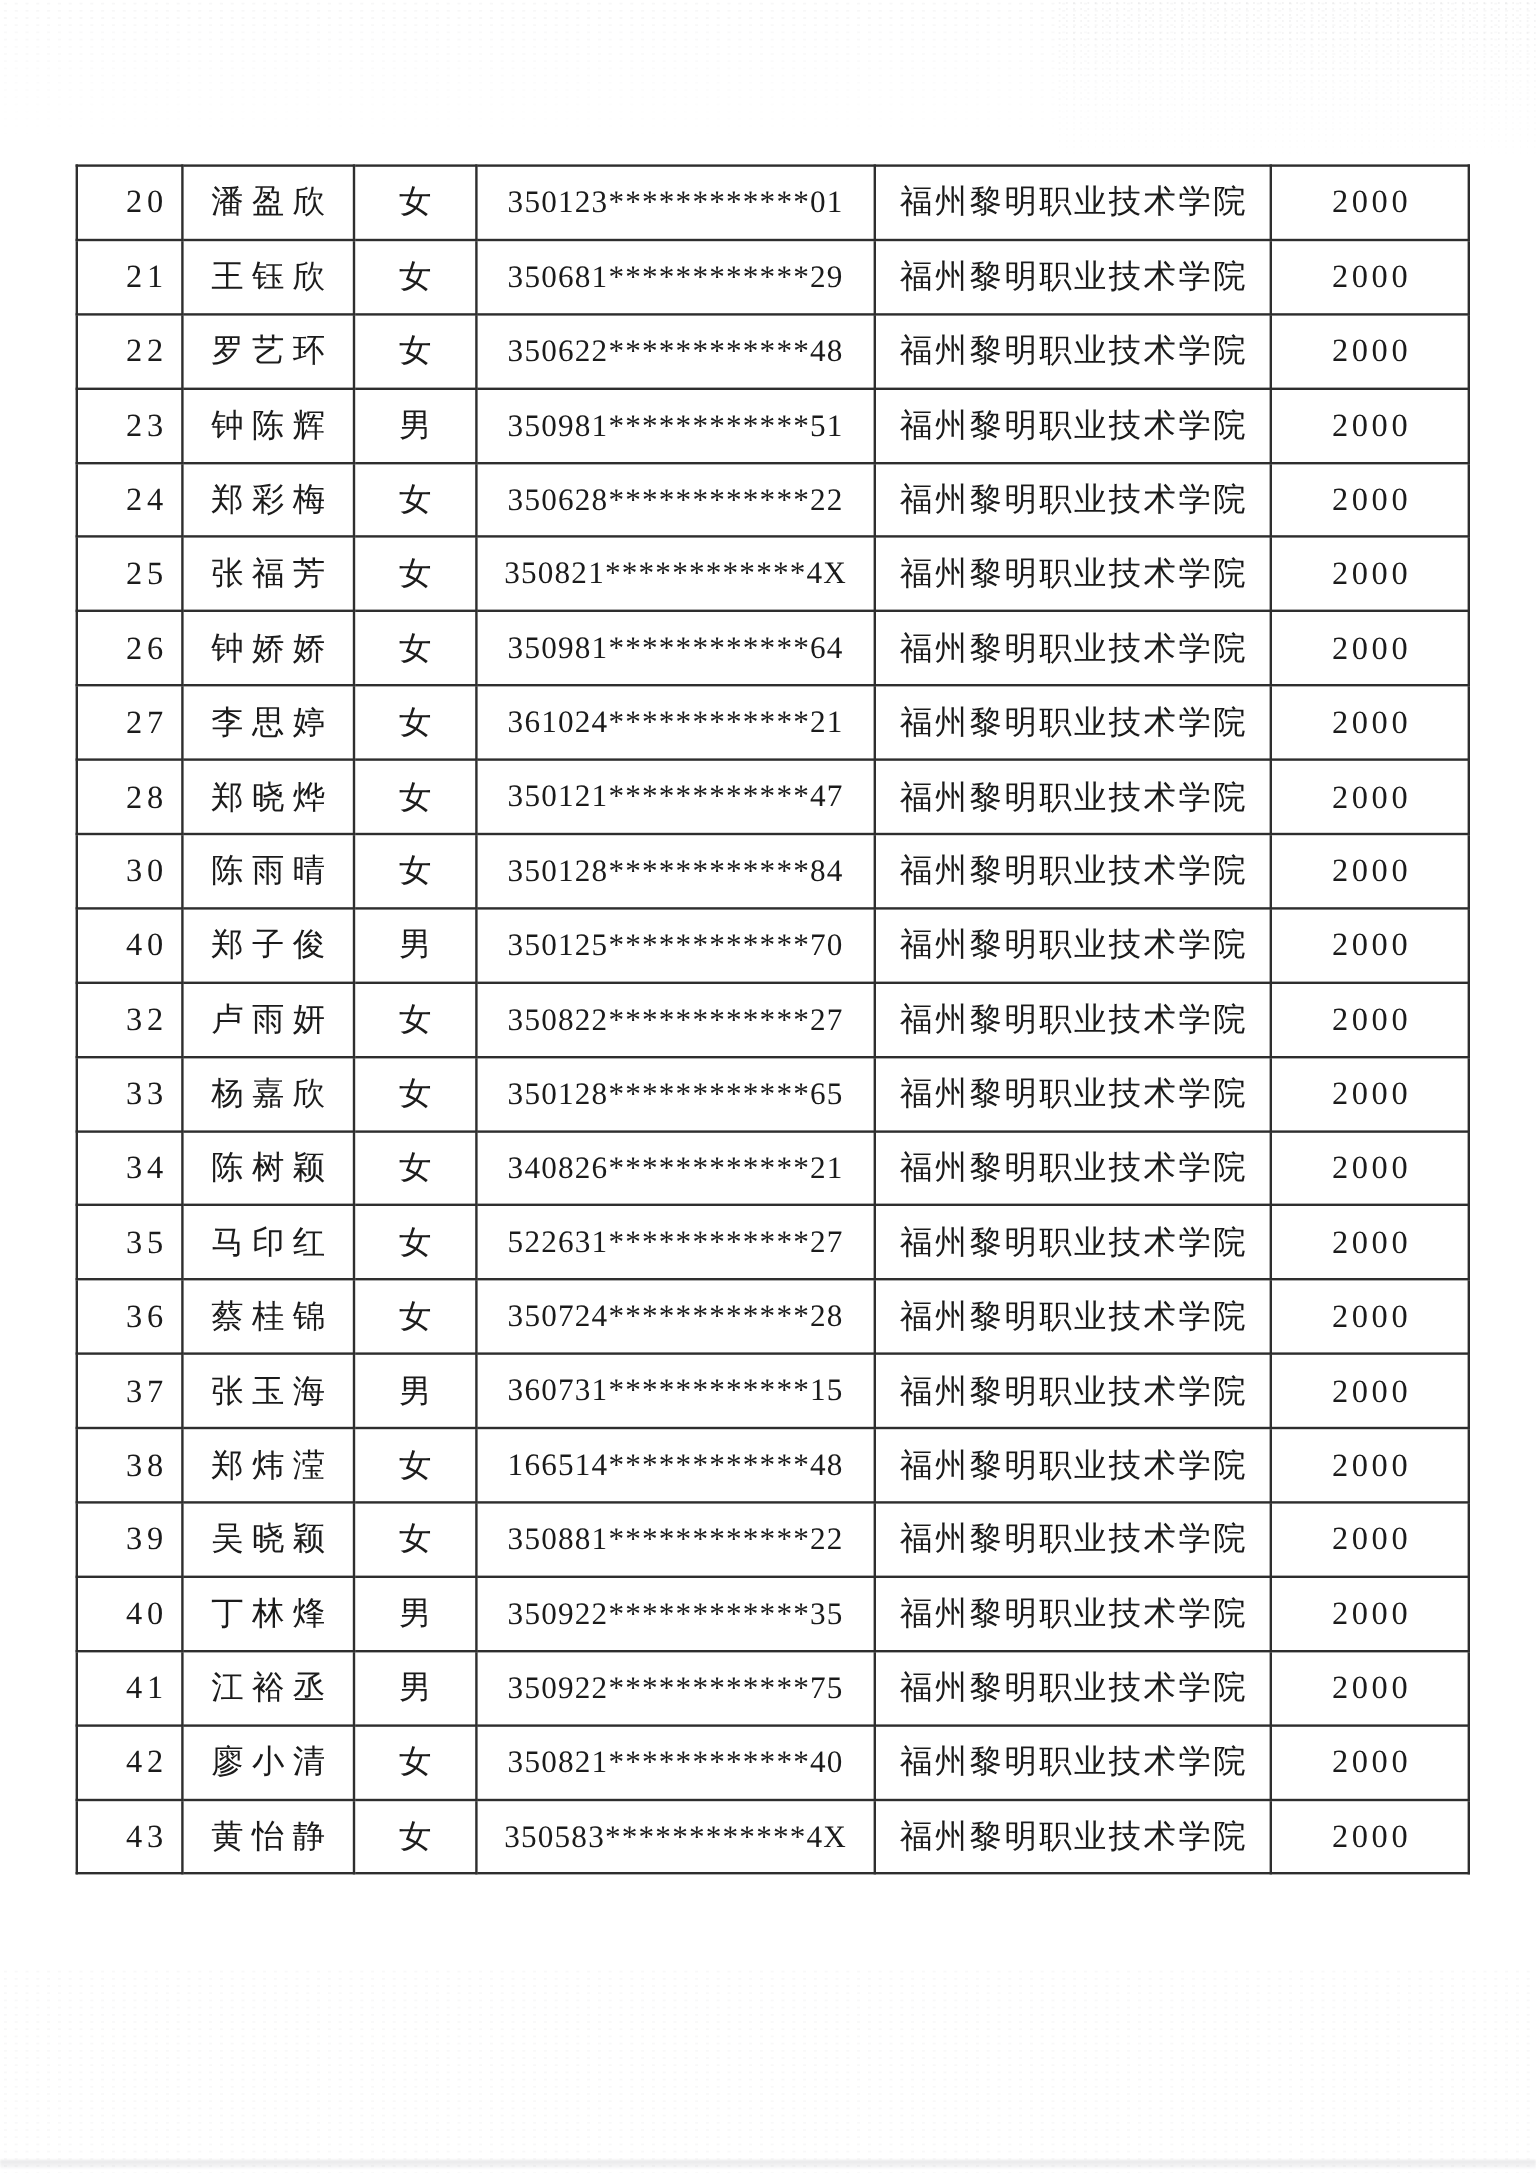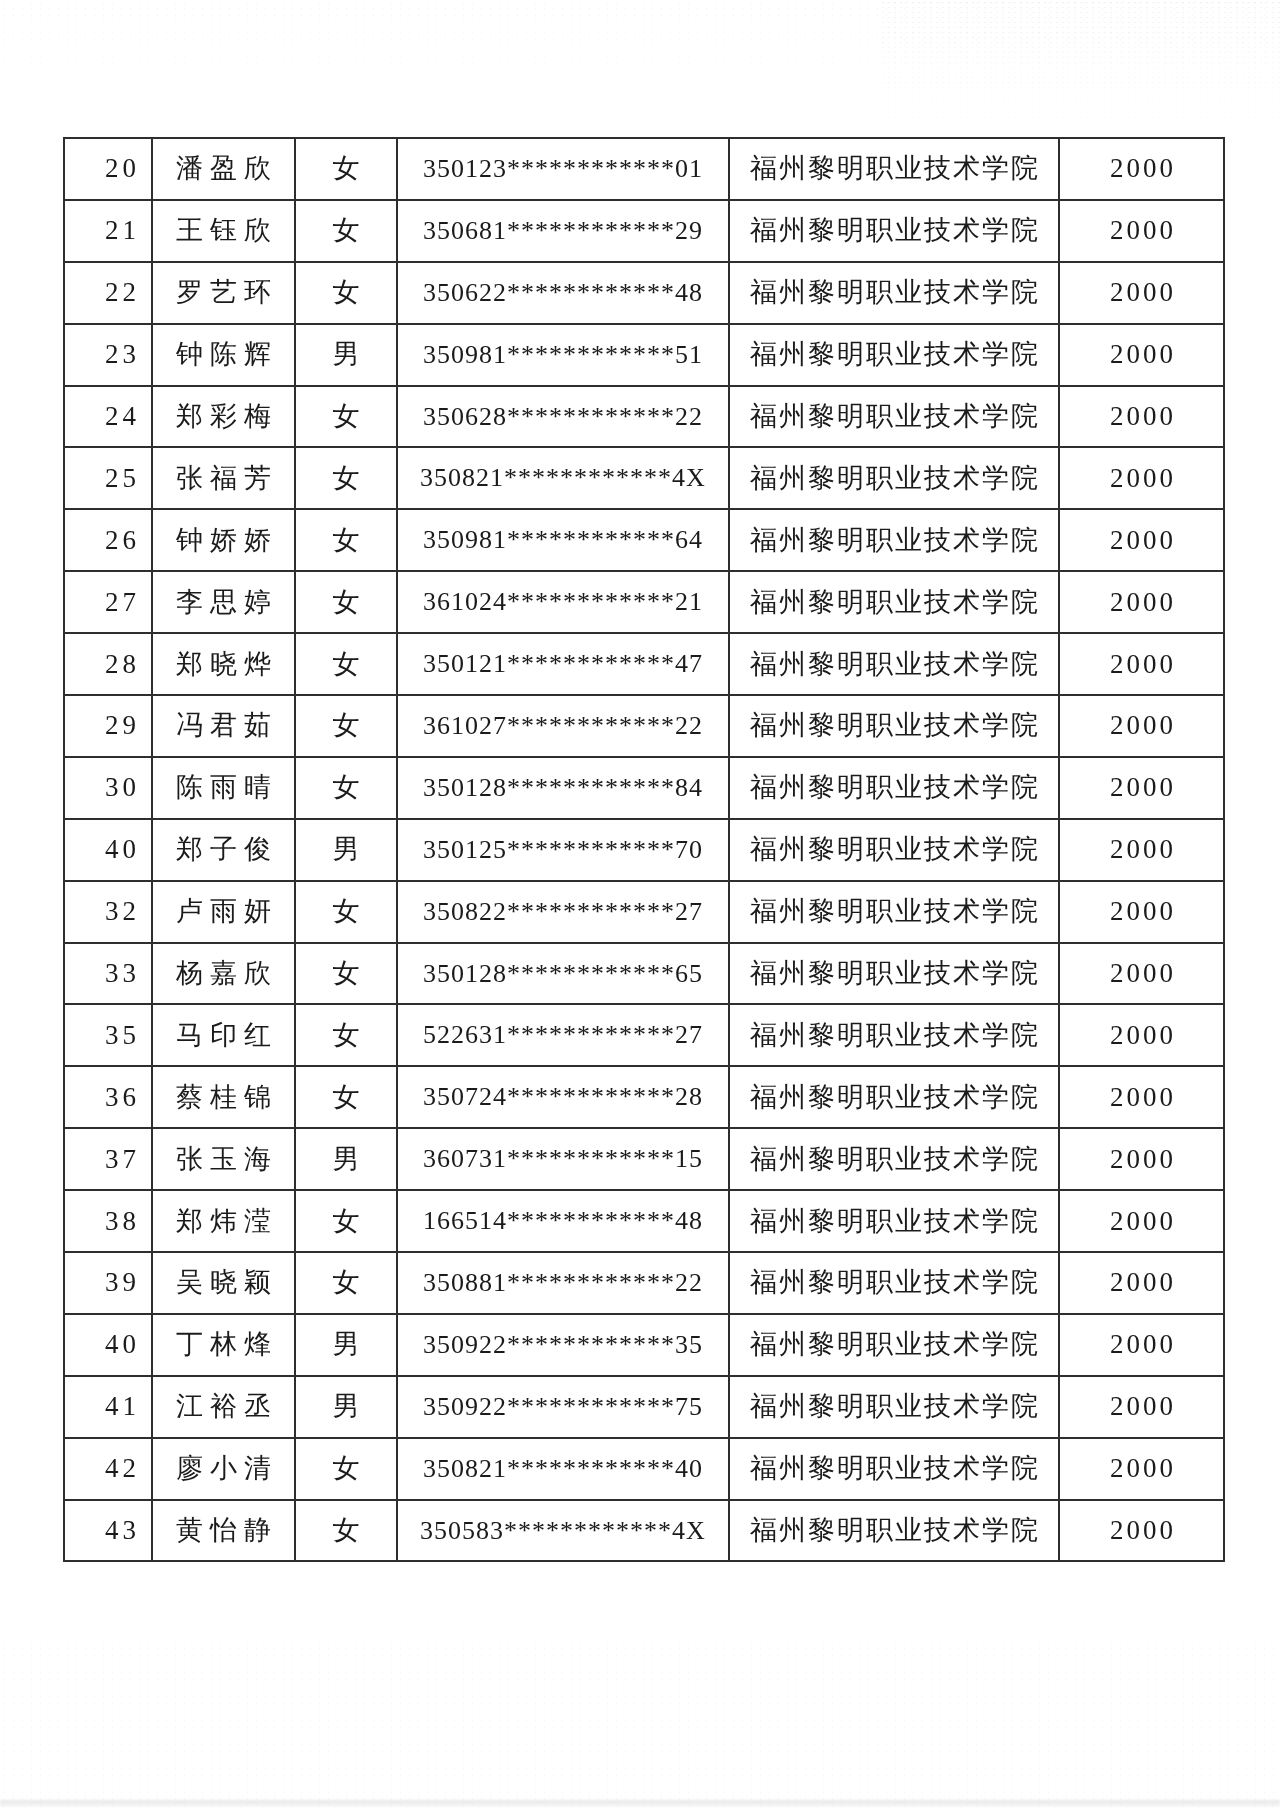--- a/index.html
+++ b/index.html
@@ -171,28 +171,20 @@
 
   <tr>
     <td class="c-num">28</td>
     <td class="c-name">郑晓烨</td>
     <td class="c-gender">女</td>
     <td class="c-id">350121************47</td>
     <td class="c-school">福州黎明职业技术学院</td>
     <td class="c-amount">2000</td>
   </tr>
 
-  <tr>
-    <td class="c-num">29</td>
-    <td class="c-name">冯君茹</td>
-    <td class="c-gender">女</td>
-    <td class="c-id">361027************22</td>
-    <td class="c-school">福州黎明职业技术学院</td>
-    <td class="c-amount">2000</td>
-  </tr>
 
   <tr>
     <td class="c-num">30</td>
     <td class="c-name">陈雨晴</td>
     <td class="c-gender">女</td>
     <td class="c-id">350128************84</td>
     <td class="c-school">福州黎明职业技术学院</td>
     <td class="c-amount">2000</td>
   </tr>
 
@@ -216,20 +208,28 @@
 
   <tr>
     <td class="c-num">33</td>
     <td class="c-name">杨嘉欣</td>
     <td class="c-gender">女</td>
     <td class="c-id">350128************65</td>
     <td class="c-school">福州黎明职业技术学院</td>
     <td class="c-amount">2000</td>
   </tr>
 
+  <tr>
+    <td class="c-num">34</td>
+    <td class="c-name">陈树颖</td>
+    <td class="c-gender">女</td>
+    <td class="c-id">340826************21</td>
+    <td class="c-school">福州黎明职业技术学院</td>
+    <td class="c-amount">2000</td>
+  </tr>
 
   <tr>
     <td class="c-num">35</td>
     <td class="c-name">马印红</td>
     <td class="c-gender">女</td>
     <td class="c-id">522631************27</td>
     <td class="c-school">福州黎明职业技术学院</td>
     <td class="c-amount">2000</td>
   </tr>
 

